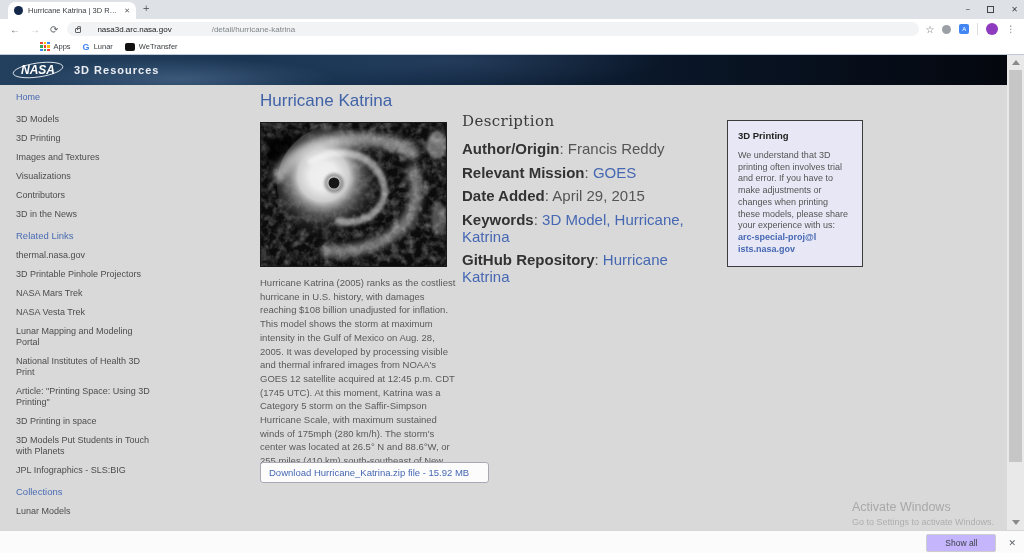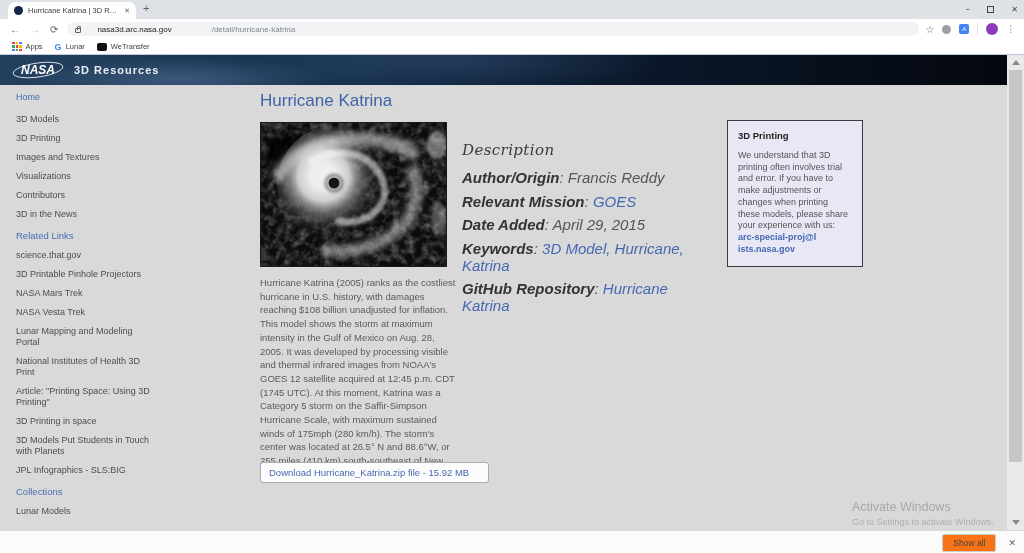--- a/index.html
+++ b/index.html
@@ -34,21 +34,21 @@
   .toolbar-right { display:flex; align-items:center; margin-left:6px; gap:8px; }
   .star { font-size:10px; color:#5f6368; }
   .ext-circle { width:9px; height:9px; border-radius:50%; background:#9aa0a6; }
   .ext-translate { width:10px; height:10px; border-radius:2px; background:#4285f4; color:#fff;
                    font-size:6px; text-align:center; line-height:10px; }
   .tb-divider { width:1px; height:12px; background:#dadce0; }
   .avatar { width:12px; height:12px; border-radius:50%; background:#8f3bbf; }
   .menu-dots { font-size:9px; color:#5f6368; }
 
   .bookmarks { position:absolute; left:0; top:39px; width:1024px; height:16px; background:#fff;
-               border-bottom:1px solid #bfcadb; display:flex; align-items:center; }
+               border-bottom:1px solid #bfcadb; display:flex; align-items:center;padding-left:28px; }
   .bm { display:flex; align-items:center; margin-left:12px; }
   .bm-label { font-size:7.5px; color:#3c4043; margin-left:4px; }
   .apps-grid { display:grid; grid-template-columns:repeat(3,2.5px); grid-gap:1px; }
   .apps-grid i { width:2.5px; height:2.5px; display:block; }
   .g-icon { font-size:9px; font-weight:bold; color:#4285f4; }
   .we-icon { width:10px; height:8px; background:#111; border-radius:2px; }
 
   
   .page { position:absolute; left:0; top:55px; width:1024px; height:475px; background:#d9d9d9; overflow:hidden; }
 
@@ -66,21 +66,21 @@
   .sidebar { position:absolute; left:16px; top:37px; width:136px; }
   .side-link { display:block; font-size:9px; line-height:11px; color:#4d4d4d; margin-bottom:8px;
                text-decoration:none; cursor:pointer; }
   .side-home { color:#4668b2; margin-bottom:11px; }
   .side-heading { display:block; font-size:9.5px; color:#4a6cb3; margin:10px 0 9px 0; }
 
   
   .page-title { position:absolute; left:260px; top:36px; font-size:17px; color:#4063a8; font-weight:normal; }
   .hero { position:absolute; left:260px; top:67px; width:187px; height:145px; border:1px solid #1b1b1b;
           background:#0c0c0c; overflow:hidden; }
-  .desc-col { position:absolute; left:462px; top:86px; width:250px;font-style:italic; }
+  .desc-col { position:absolute; left:462px; top:57px; width:250px; }
   .desc-heading { font-family:"DejaVu Serif", serif; font-size:15px; color:#3a3a3a; letter-spacing:0.4px; }
   .meta { margin-top:10px; }
   .meta-row { font-size:15px; color:#555; margin-bottom:6.5px; }
   .meta-label { font-weight:bold; color:#333; }
   .meta-label:after { content:": "; font-weight:normal; color:#555; }
   .meta-link { color:#4668b2; cursor:pointer; }
   .body-text { position:absolute; left:260px; top:221px; width:197px; font-size:9.5px;
                line-height:13.7px; color:#5a5a5a; }
   .dl-btn { position:absolute; left:260px; top:407px; width:229px; height:21px; background:#fcfcfd;
             border:1px solid #a9a9b5; border-radius:3px; font-size:9.5px; color:#4668b2;
@@ -109,22 +109,22 @@
   
   .shelf { position:absolute; left:0; top:530px; width:1024px; height:23px; background:#fbfbfb;
            border-top:1px solid #d6d6d6; }
   .shelf-item { position:absolute; left:0; top:0; height:23px; width:124px; display:flex;
                 align-items:center; border-right:1px solid #e0e0e0; cursor:pointer; }
   .zip-icon { margin-left:10px; flex:0 0 auto; }
   .shelf-name { font-size:8.5px; color:#3c4043; margin-left:7px; white-space:nowrap; }
   .shelf-caret { margin-left:9px; width:5px; height:5px; border-left:1px solid #5f6368;
                  border-top:1px solid #5f6368; transform:rotate(45deg) translateY(2px); }
   .shelf-right { position:absolute; right:8px; top:0; height:23px; display:flex; align-items:center; gap:12px; }
-  .showall-btn { border:1px solid #cdcdcd; border-radius:2px; background:#f97316; font-size:8.5px;
-                 color:#3c4043; padding:3px 10px; cursor:pointer; }
+  .showall-btn { border:1px solid #cdcdcd; border-radius:2px; background:#c4b5fd; font-size:8.5px;
+                 color:#3c4043; padding:3px 18px; cursor:pointer; }
   .shelf-close { font-size:9px; color:#5f6368; cursor:pointer; }
 </style>
 </head>
 <body>
 
 <div id="app">
 
   <div class="tabstrip">
     <div class="tab">
       <span class="tab-favicon"></span>
@@ -197,21 +197,21 @@
 
     <div class="sidebar">
       <a class="side-link side-home">Home</a>
       <a class="side-link">3D Models</a>
       <a class="side-link">3D Printing</a>
       <a class="side-link">Images and Textures</a>
       <a class="side-link">Visualizations</a>
       <a class="side-link">Contributors</a>
       <a class="side-link">3D in the News</a>
       <span class="side-heading">Related Links</span>
-      <a class="side-link">science.that.gov</a>
+      <a class="side-link">thermal.nasa.gov</a>
       <a class="side-link">3D Printable Pinhole Projectors</a>
       <a class="side-link">NASA Mars Trek</a>
       <a class="side-link">NASA Vesta Trek</a>
       <a class="side-link">Lunar Mapping and Modeling Portal</a>
       <a class="side-link">National Institutes of Health 3D Print</a>
       <a class="side-link">Article: "Printing Space: Using 3D Printing"</a>
       <a class="side-link">3D Printing in space</a>
       <a class="side-link">3D Models Put Students in Touch with Planets</a>
       <a class="side-link">JPL Infographics - SLS:BIG</a>
       <span class="side-heading">Collections</span>

